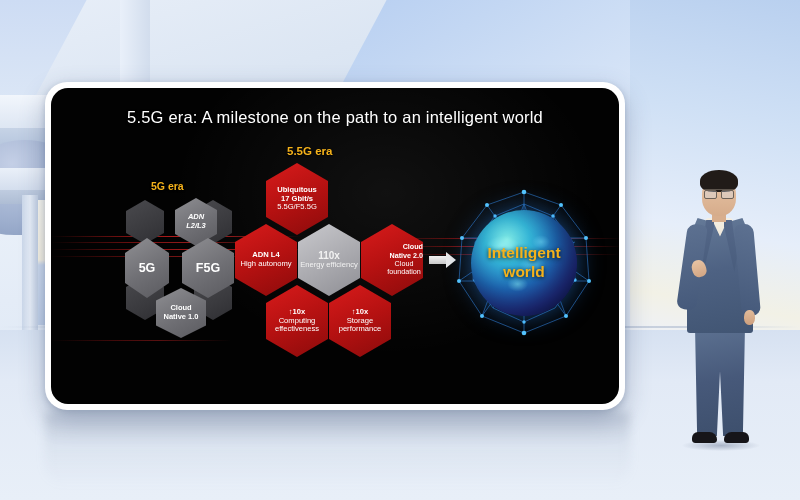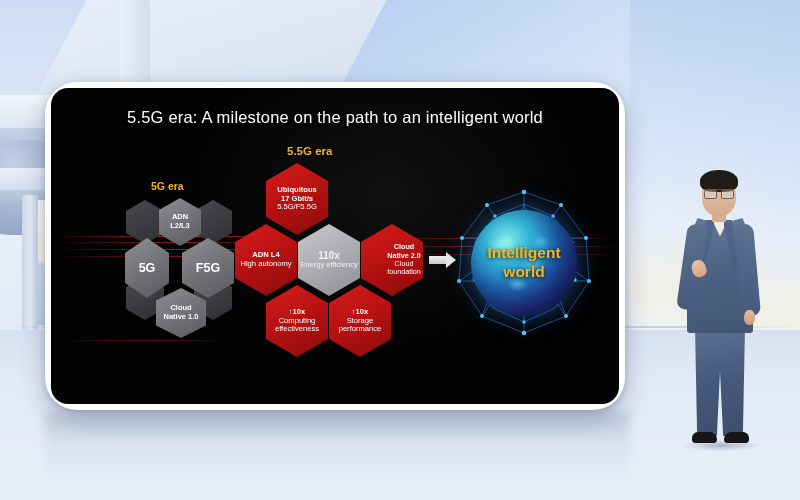--- a/index.html
+++ b/index.html
@@ -72,21 +72,21 @@
     background:linear-gradient(90deg,rgba(160,175,200,.0),rgba(160,175,200,.5) 20%,rgba(160,175,200,.5) 85%,rgba(160,175,200,0));
   }
   .room-rwall {
     position:absolute; left:630px; top:0; width:170px; height:332px;
     background:linear-gradient(190deg,#b9d0ef 0%, #cfe0f5 35%, #e6eefa 68%, #f2f1e6 88%, #eef1f7 100%);
   }
 
   
   .panel {
     position:absolute; left:45px; top:82px; width:580px; height:328px;
-    border-radius:32px;
+    border-radius:22px;
     background:#fff;
     padding:6px;
     box-shadow:0 10px 26px rgba(60,80,115,.33), 0 2px 6px rgba(60,80,115,.25);
   }
   .screen {
     position:relative; width:100%; height:100%;
     border-radius:17px; overflow:hidden;
     background:#020202;
   }
   
@@ -122,21 +122,21 @@
     position:absolute;
     clip-path:polygon(50% 0%, 100% 25%, 100% 75%, 50% 100%, 0% 75%, 0% 25%);
     display:flex; flex-direction:column; align-items:center; justify-content:center;
     text-align:center; color:#fff; line-height:1.15;
   }
   .hex-grey  { background:linear-gradient(150deg,#8f8f93 0%, #6f6f74 55%, #5a5a5f 100%); }
   .hex-dark  { background:linear-gradient(150deg,#4a4a4e 0%, #3a3a3e 60%, #2e2e32 100%); }
   .hex-red   { background:linear-gradient(155deg,#d81b1b 0%, #b51111 50%, #8c0b0b 100%); }
   .hex-sil   { background:linear-gradient(150deg,#c9c9cd 0%, #a9a9ae 55%, #8e8e94 100%); }
 
-  .hex .t1 { font-weight:bold; }
+  .hex .t1 { font-weight:bold;text-align:right; }
   .hex .t2 { font-weight:normal; }
 
   .arrow {
     position:absolute;
     width:0;height:0;
   }
   .arrow-body {
     position:absolute; background:linear-gradient(180deg,#f2f2f2,#c9c9c9);
   }
   .arrow-head {
@@ -257,21 +257,21 @@
     <div class="slide-title">5.5G era: A milestone on the path to an intelligent world</div>
 
     <div class="era-label era-5g">5G era</div>
     <div class="era-label era-55g">5.5G era</div>
 
     <div class="hex hex-dark" style="left:75px;  top:112px; width:38px; height:44px;"></div>
     <div class="hex hex-dark" style="left:143px; top:112px; width:38px; height:44px;"></div>
     <div class="hex hex-dark" style="left:75px;  top:188px; width:38px; height:44px;"></div>
     <div class="hex hex-dark" style="left:143px; top:188px; width:38px; height:44px;"></div>
 
-    <div class="hex hex-grey" style="left:108px; top:110px; width:42px; height:48px; font-size:7.5px;">
+    <div class="hex hex-grey" style="left:124px; top:110px; width:42px; height:48px; font-size:7.5px;font-style:italic;">
       <span class="t1">ADN</span>
       <span class="t1">L2/L3</span>
     </div>
     <div class="hex hex-grey" style="left:74px; top:150px; width:44px; height:60px; font-size:12.5px;">
       <span class="t1">5G</span>
     </div>
     <div class="hex hex-grey" style="left:131px; top:150px; width:52px; height:60px; font-size:12.5px;">
       <span class="t1">F5G</span>
     </div>
     <div class="hex hex-grey" style="left:105px; top:200px; width:50px; height:50px; font-size:7.5px;">

